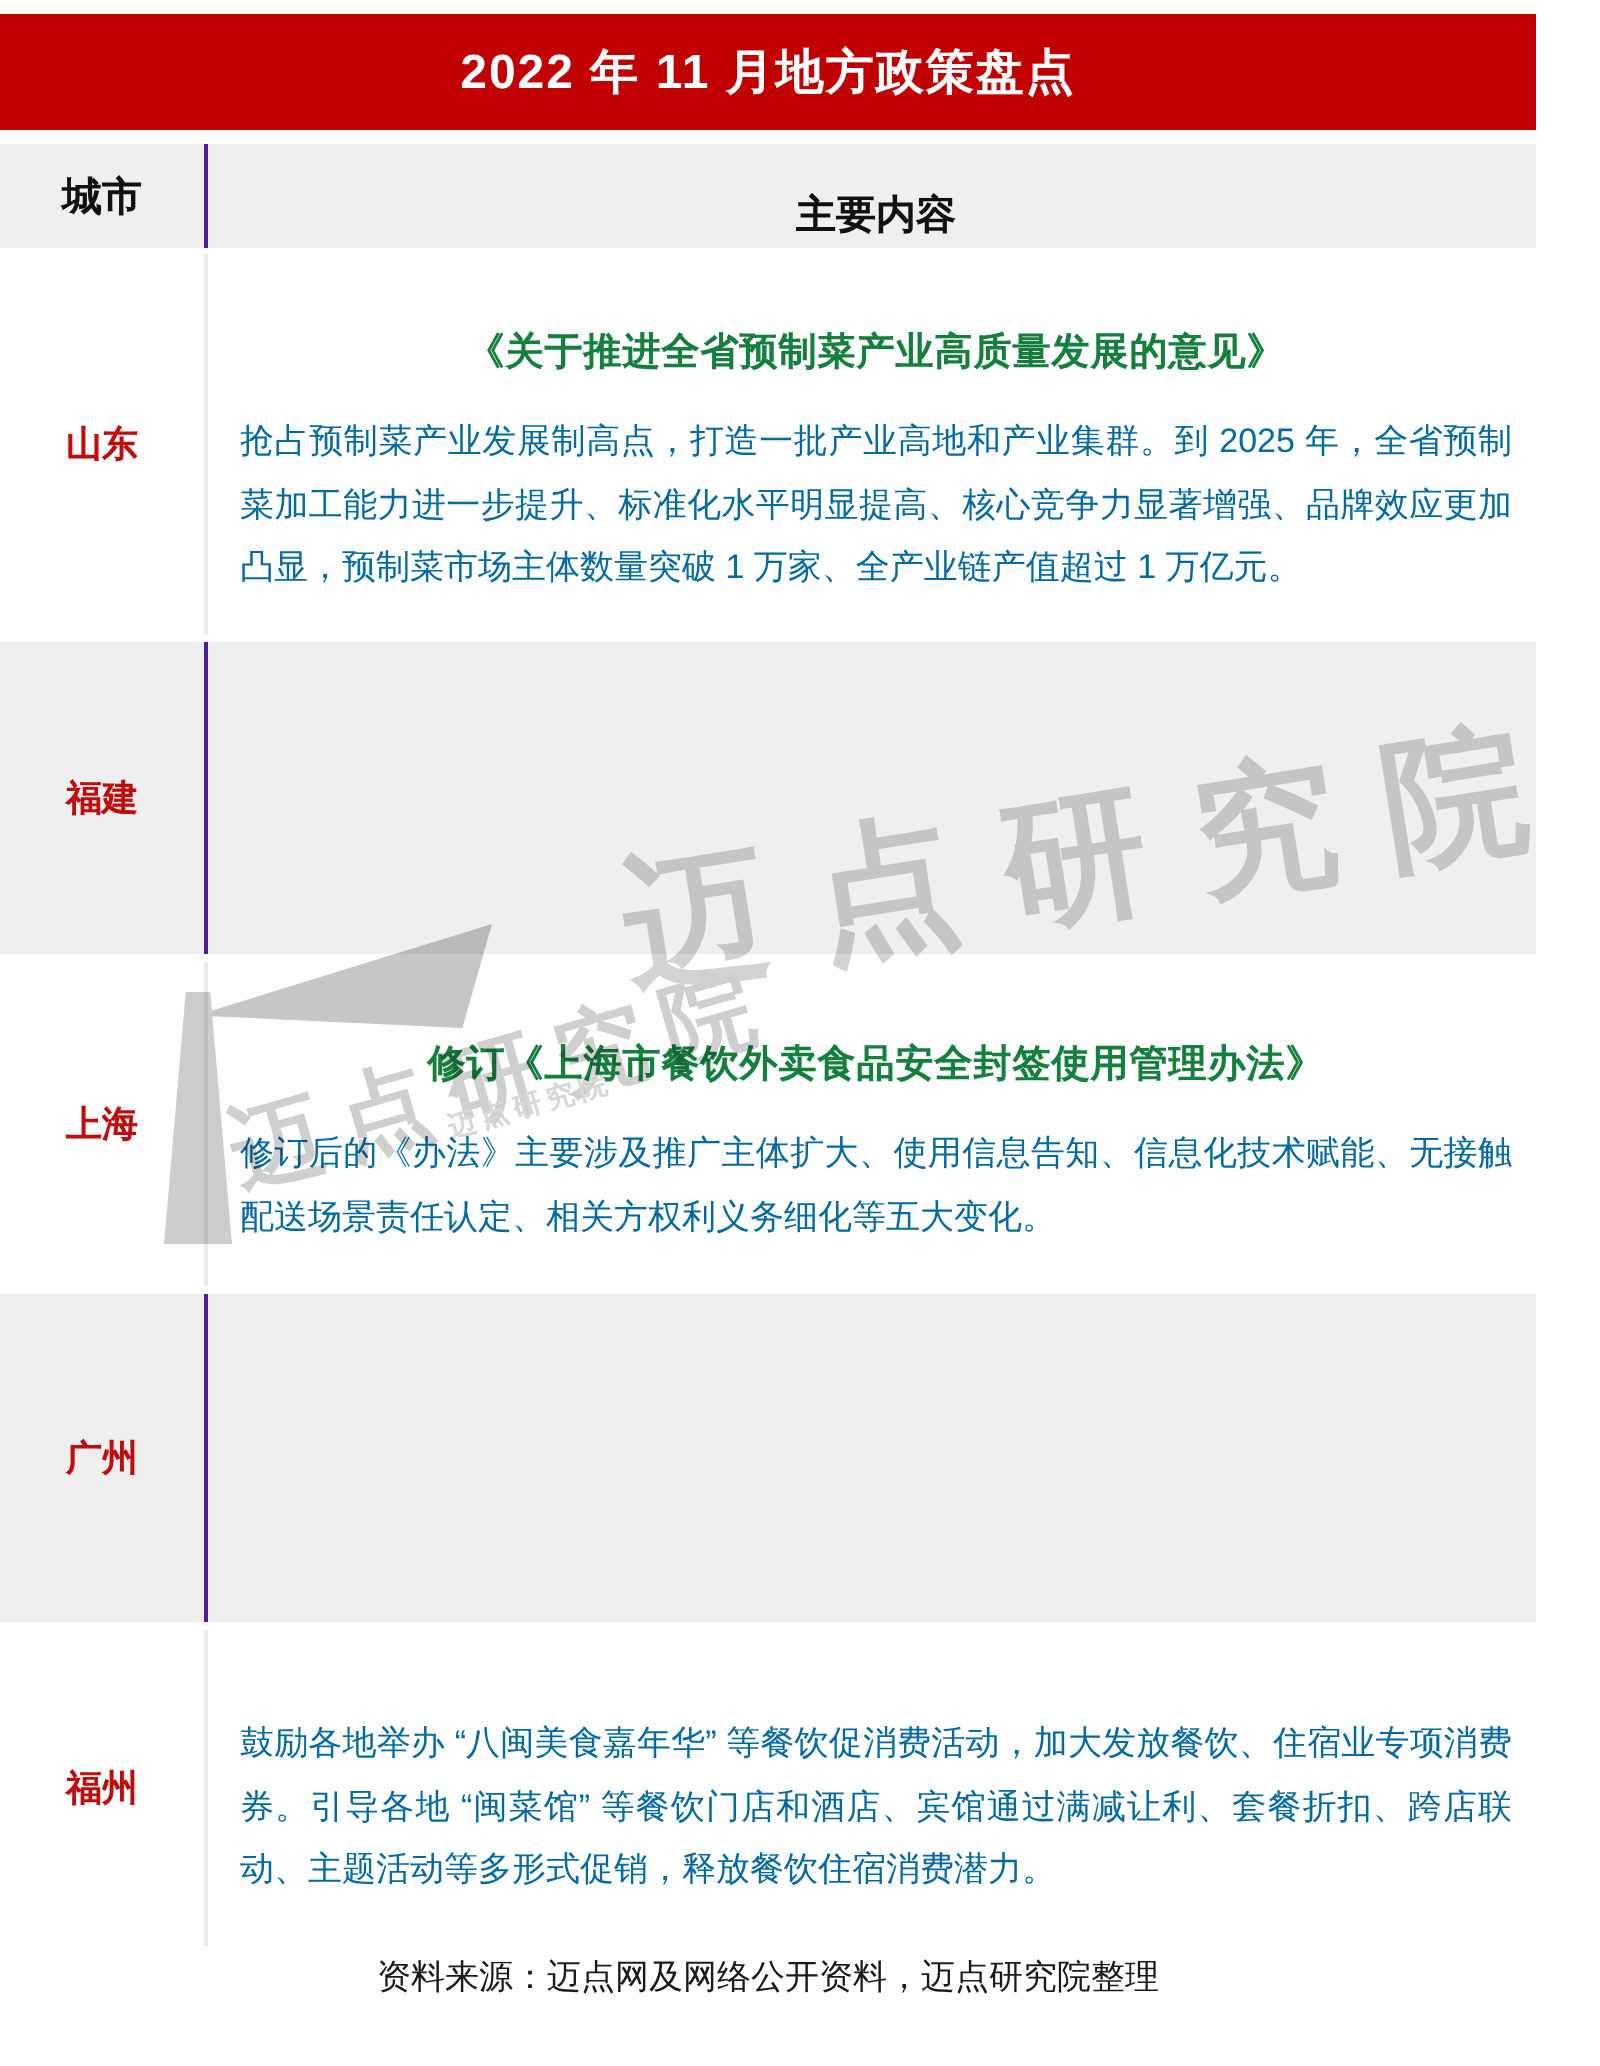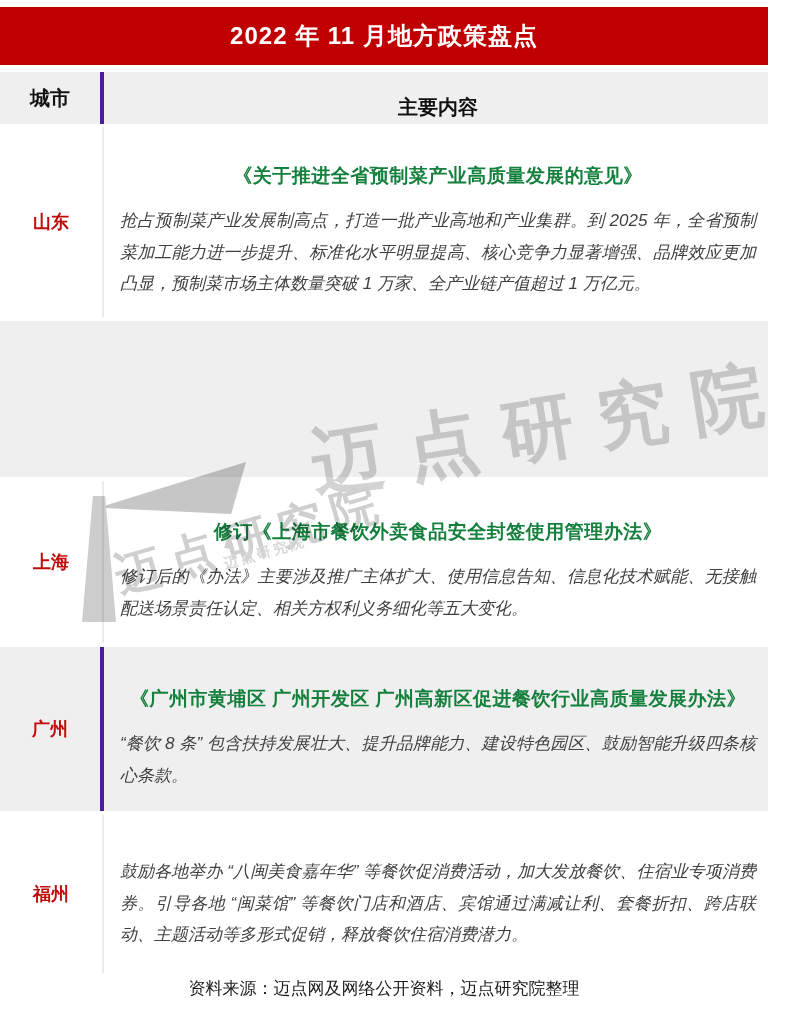--- a/index.html
+++ b/index.html
@@ -33,39 +33,38 @@
   .row.r2 { height: 162px; }
   .row.r3 { height: 164px; }
   .row.r4 { height: 158px; }
   .bg-gray  { background: #efefef; }
   .bg-white { background: #ffffff; }
   .city {
     flex: none; width: 104px;
     display: flex; align-items: center; justify-content: center;
     color: #c00c0c; font-weight: 700; font-size: 18px;
   }
-  .bg-gray  > .city { border-right: 4px solid #4c1d95; font-family: Liberation Mono, monospace; }
+  .bg-gray  > .city { border-right: 2px solid #4c1d95; font-family: Liberation Mono, monospace; }
   .bg-white > .city { border-right: 2px solid #ebebeb; }
   .head .city { color: #111111; font-size: 20px; }
   .content {
     flex: 1;
     padding: 0 12px 0 16px;
     display: flex; flex-direction: column; justify-content: center; margin-top: 19px;
   }
   .head .content { align-items: center; font-weight: 700; font-size: 20px; color: #111111; }
   .rtitle {
     text-align: center;
     font-weight: 700; font-size: 19px; color: #15803d;
     margin-bottom: 16px;
     letter-spacing: 0.5px;
   }
   .rbody {
-    font-style: italic;
     font-size: 17px; line-height: 1.85;
-    color: #404040;
+    color: #0369a1;
     text-align: justify;
   }
   
   .footer {
     margin-top: 0;
     text-align: center;
     font-size: 17px; font-weight: 500; color: #1a1a1a;
   }
   
   .watermark {
@@ -123,36 +122,33 @@
 
     <div class="row r0 bg-white">
       <div class="city">山东</div>
       <div class="content">
         <div class="rtitle">《关于推进全省预制菜产业高质量发展的意见》</div>
         <div class="rbody">抢占预制菜产业发展制高点，打造一批产业高地和产业集群。到 2025 年，全省预制菜加工能力进一步提升、标准化水平明显提高、核心竞争力显著增强、品牌效应更加凸显，预制菜市场主体数量突破 1 万家、全产业链产值超过 1 万亿元。</div>
       </div>
     </div>
 
     <div class="row r1 bg-gray">
+      <div class="city">福建</div>
     </div>
 
     <div class="row r2 bg-white">
       <div class="city">上海</div>
       <div class="content">
         <div class="rtitle">修订《上海市餐饮外卖食品安全封签使用管理办法》</div>
         <div class="rbody">修订后的《办法》主要涉及推广主体扩大、使用信息告知、信息化技术赋能、无接触配送场景责任认定、相关方权利义务细化等五大变化。</div>
       </div>
     </div>
 
     <div class="row r3 bg-gray">
       <div class="city">广州</div>
-      <div class="content">
-        <div class="rtitle">《广州市黄埔区 广州开发区 广州高新区促进餐饮行业高质量发展办法》</div>
-        <div class="rbody">“餐饮 8 条” 包含扶持发展壮大、提升品牌能力、建设特色园区、鼓励智能升级四条核心条款。</div>
-      </div>
     </div>
 
     <div class="row r4 bg-white">
       <div class="city">福州</div>
       <div class="content">
         <div class="rbody">鼓励各地举办 “八闽美食嘉年华” 等餐饮促消费活动，加大发放餐饮、住宿业专项消费券。引导各地 “闽菜馆” 等餐饮门店和酒店、宾馆通过满减让利、套餐折扣、跨店联动、主题活动等多形式促销，释放餐饮住宿消费潜力。</div>
       </div>
     </div>
 
   </div>

